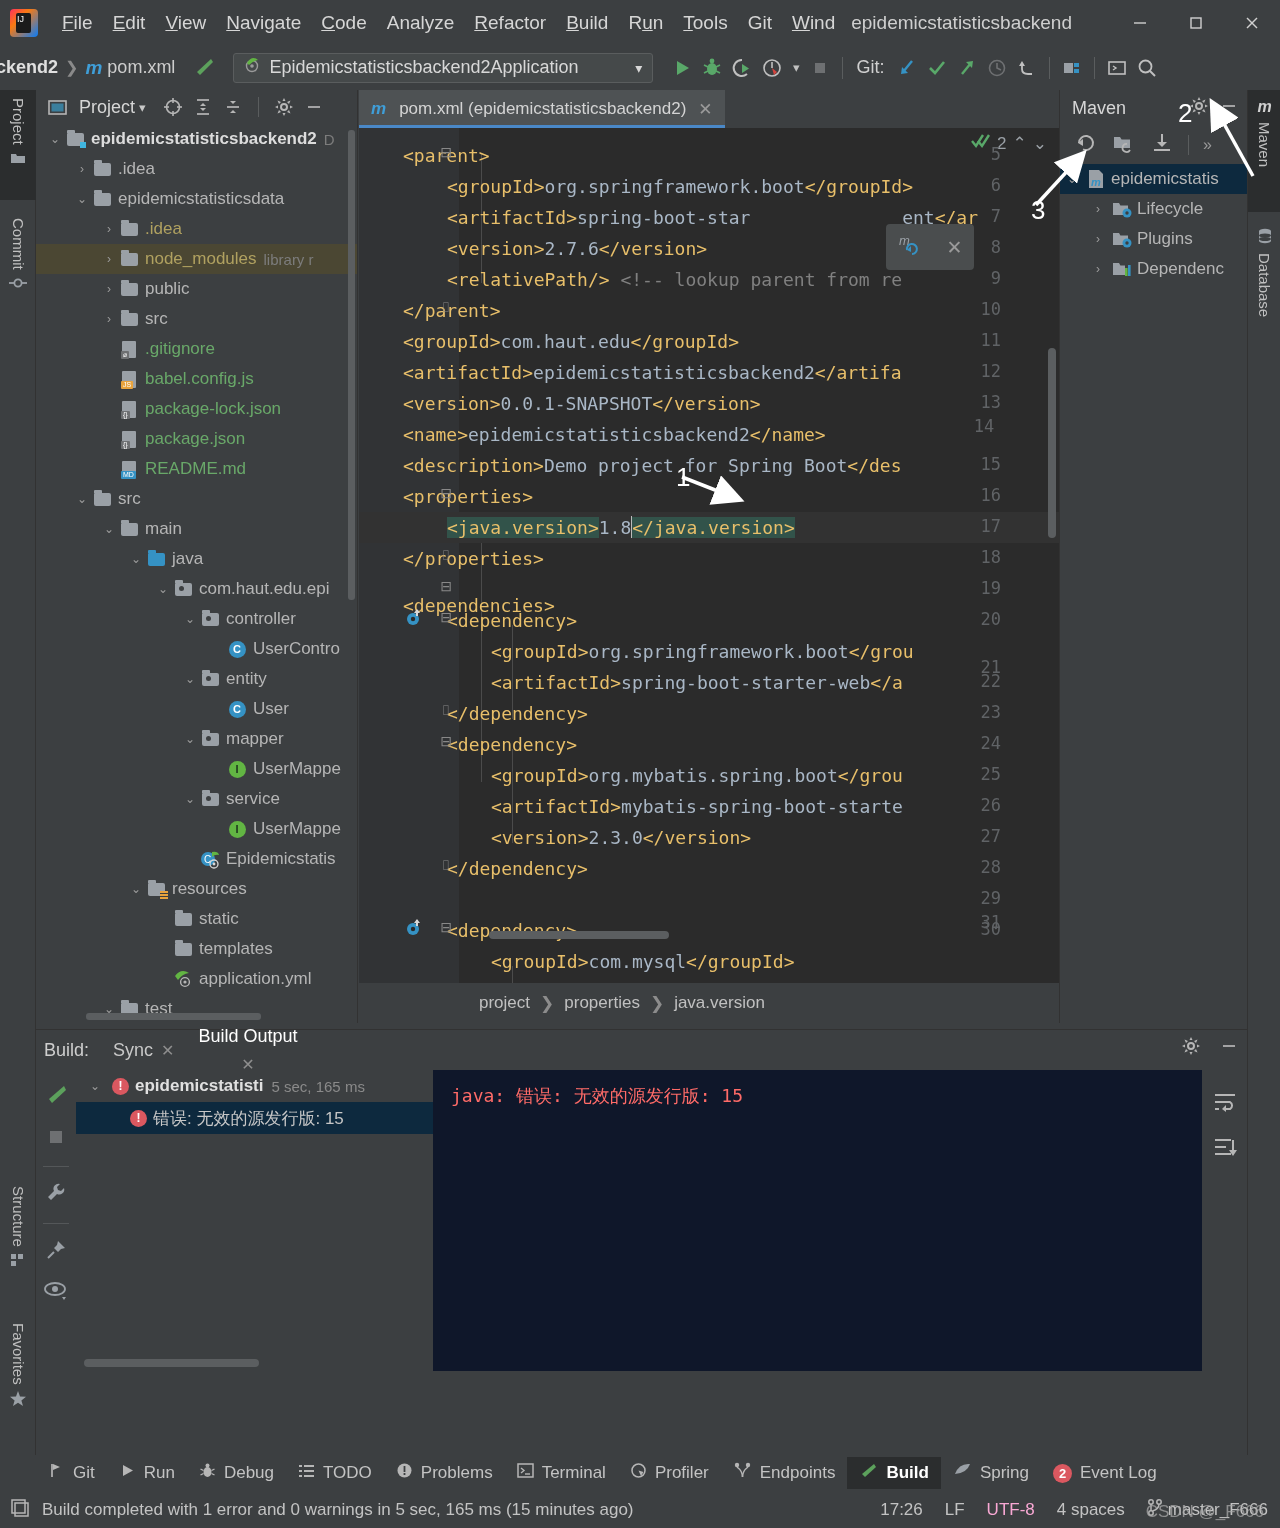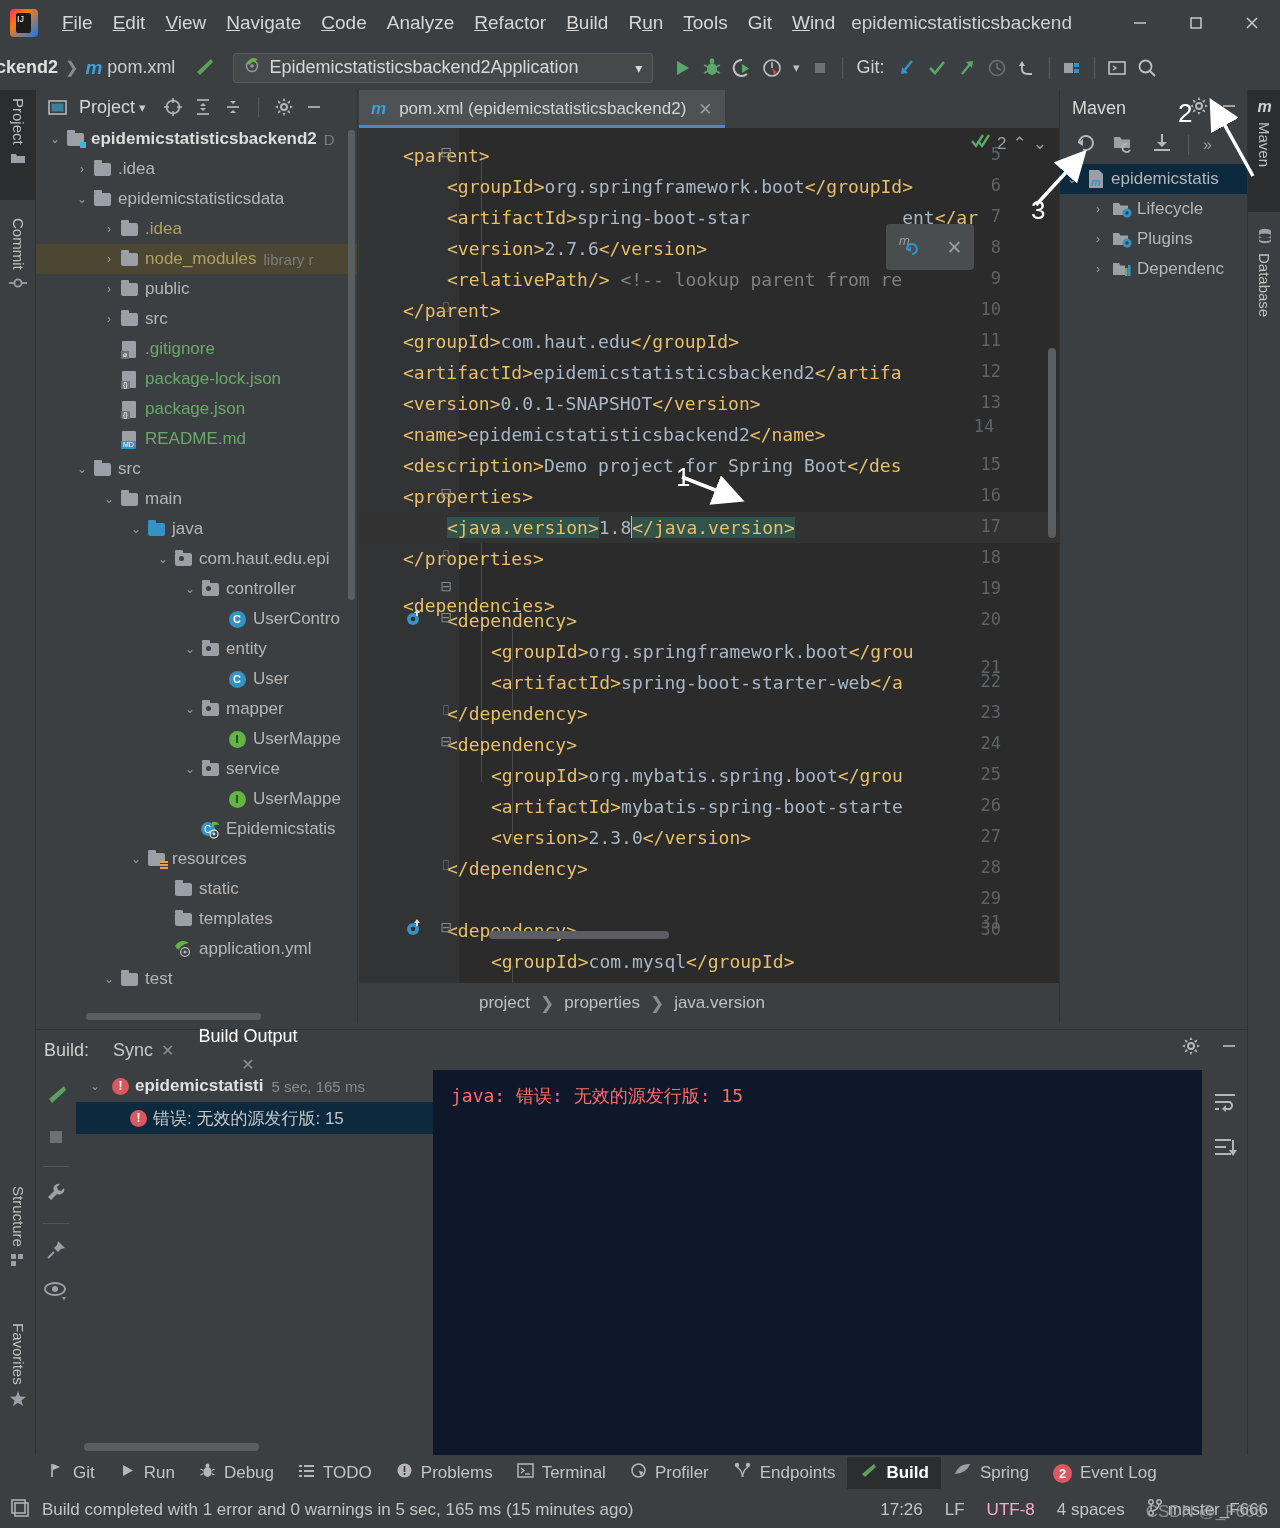--- a/index.html
+++ b/index.html
@@ -176,21 +176,21 @@
     position:absolute; left:1247px; top:90px; width:33px; bottom:73px; background:#3c3f41;
     border-left:1px solid #323232;
   }
   .rtab{ position:absolute; left:0; width:33px; writing-mode:vertical-rl;
          font-size:15px; color:#c0c0c0; display:flex; align-items:center; gap:6px; padding:8px 0;}
   .rtab.active{ background:#2b2d2e; }
   .rtab .glyph{ writing-mode:horizontal-tb; font-size:14px; }
 
   
   .build-panel{
-    position:absolute; left:36px; top:1029px; right:33px; height:426px; background:#3c3f41;
+    position:absolute; left:36px; top:1029px; right:33px; height:342px; background:#3c3f41;
     border-top:1px solid #323232;
   }
   .bp-head{height:40px;display:flex;align-items:center;gap:4px;padding-left:8px;font-size:18px;color:#cfcfcf;}
   .bp-tab{padding:6px 10px;display:flex;align-items:center;gap:8px;color:#c8c8c8;position:relative;}
   .bp-tab.active{color:#ffffff;flex-direction:column;}
   .bp-tab.active::after{content:"";position:absolute;left:8px;right:8px;bottom:0;height:3px;background:#9b9b9b;}
   .bp-tab .x{color:#8e8e8e;font-size:16px;}
   .bp-right{position:absolute;right:8px;top:6px;display:flex;gap:18px;align-items:center;color:#b0b4b8;}
   .bp-body{position:absolute;top:40px;left:0;right:0;bottom:0;display:flex;}
   .bp-vtools{width:40px;background:#3c3f41;display:flex;flex-direction:column;align-items:center;
@@ -530,20 +530,30 @@
         </div>
         <div class="trow">
           <span style="width:64px;flex:none;"></span>
           <span class="arrow"></span>
           <span class="ico">
             <span class="filedoc">
               <span class="tag" style="background:#6e7072;">⌀</span>
             </span>
           </span>
           <span class="lbl-green">.gitignore</span>
+        </div>
+        <div class="trow">
+          <span style="width:64px;flex:none;"></span>
+          <span class="arrow"></span>
+          <span class="ico">
+            <span class="filedoc">
+              <span class="tag" style="background:#e8a33d;">JS</span>
+            </span>
+          </span>
+          <span class="lbl-green">babel.config.js</span>
         </div>
         <div class="trow">
           <span style="width:64px;flex:none;"></span>
           <span class="arrow"></span>
           <span class="ico">
             <span class="filedoc">
               <span class="tag" style="background:#6e7072;">{}</span>
             </span>
           </span>
           <span class="lbl-green">package-lock.json</span>

